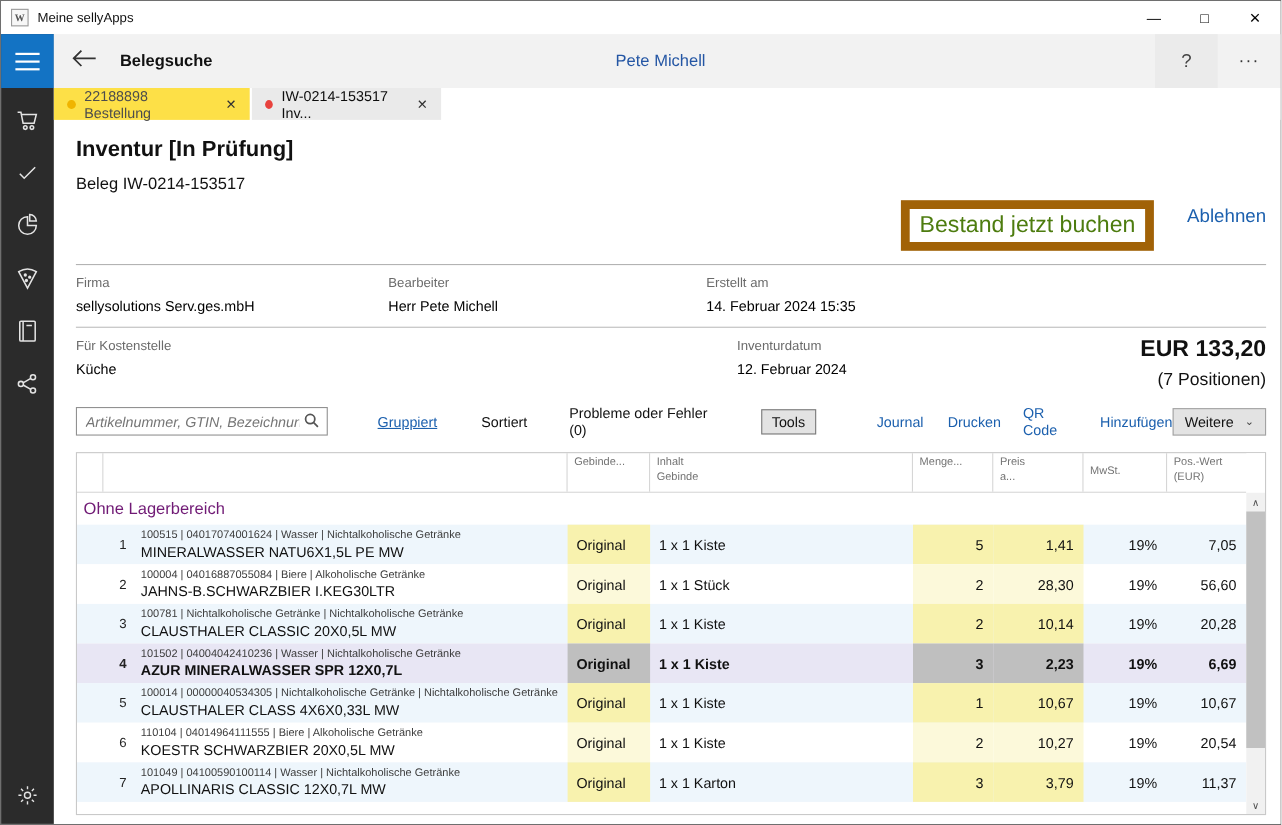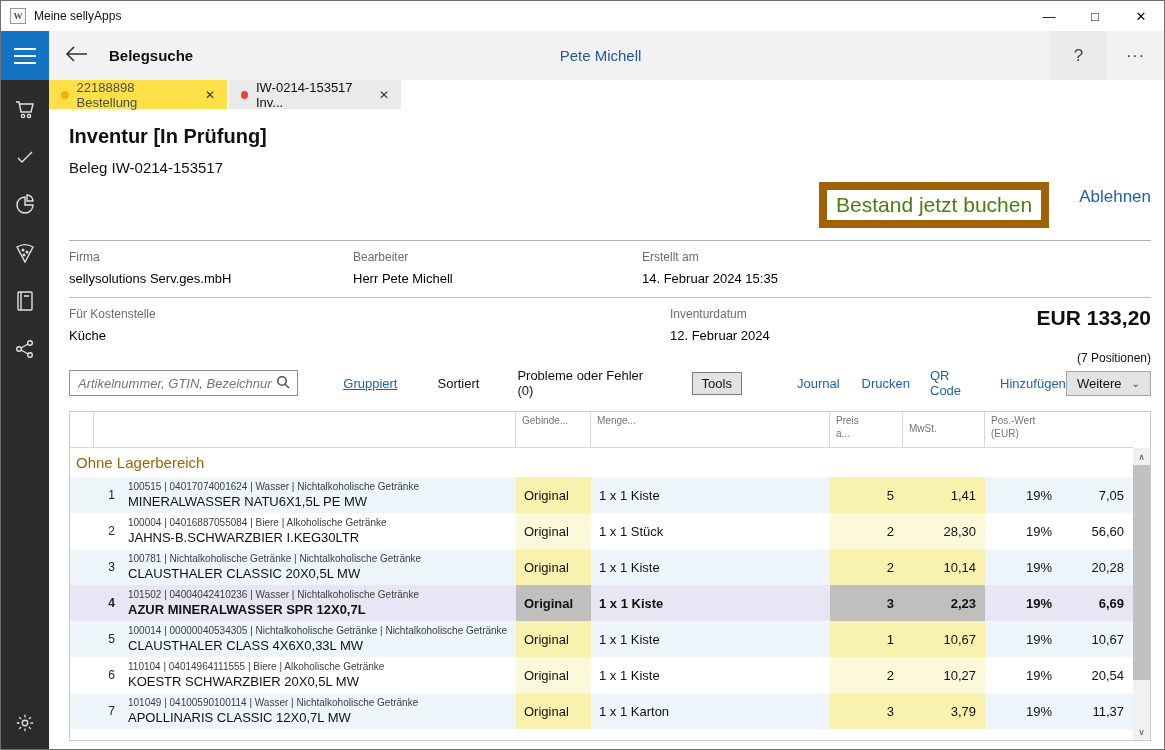--- a/index.html
+++ b/index.html
@@ -52,21 +52,21 @@
   .secondary-action { color:#1c60ae; font-size:17px; padding:5px 0; }
   .hr1 { border:none; border-top:1px solid #b3b3b3; margin-top:12px; }
   .hr2 { border:none; border-top:1px solid #bdbdbd; }
 
   .meta-grid { display:grid; grid-template-columns:284px 289px 1fr; }
   .meta-label { font-size:12px; color:#6b6b6b; padding-top:9px; }
   .meta-value { font-size:13px; color:#000; padding:7px 0 11px; }
   .meta-row2 { position:relative;gap:14px; }
   .total-box { position:absolute; top:8px; right:0; text-align:right; }
   .total-amount { font-size:21px; font-weight:bold; }
-  .total-pos { font-size:12px; margin-top:21px; }
+  .total-pos { font-size:16px; margin-top:7px; }
 
   
   .toolbar { margin-top:14px; display:flex; align-items:center; font-size:13px; }
   .search-box { width:248px; height:26px; border:1px solid #919191; display:flex; align-items:center; background:#fff; }
   .search-box input { flex:1; border:none; outline:none; font:italic 13px "Liberation Sans", sans-serif; color:#777; padding:0 4px 0 8px; min-width:0; background:transparent; }
   .search-box svg { flex:0 0 auto; margin-right:7px; stroke:#555; fill:none; stroke-width:1.6; }
   .tb-link { color:#1c60ae; }
   .tb-underline { text-decoration:underline; }
   .tb-text { color:#111; }
   .tools-btn { background:#e3e3e3; border:1px solid #7a7a7a; padding:3px 9px; font-size:13px; color:#111; }
@@ -77,21 +77,21 @@
   
   .table-outer { margin-top:13px; border:1px solid #c9c9c9; display:grid; grid-template-columns:1fr 17px; height:330px; }
   .tgrid { display:grid; grid-template-columns:24px 26px 396px 75px 239px 73px 82px 76px 1fr; }
   .thead { height:36px; font-size:10px; color:#737373; }
   .thead > div { padding:3px 6px; line-height:1.25; }
   .th-br { border-right:1px solid #d6d6d6; }
   .thead-row { border-bottom:1px solid #d6d6d6; }
   .th-top { display:flex; align-items:flex-start; }
   .th-mid { display:flex; align-items:center; }
   .tbody-wrap { overflow:hidden; }
-  .group-row { height:29px; display:flex; align-items:center; padding-left:6px; font-size:15px; color:#a16207; background:#fff; }
+  .group-row { height:29px; display:flex; align-items:center; padding-left:6px; font-size:15px; color:#701a75; background:#fff; }
   .trow { height:36px; font-size:13px; }
   .trow > div { display:flex; align-items:center; overflow:hidden; white-space:nowrap; }
   .trow.stripe { background:#eef6fc; }
   .trow.plain { background:#fff; }
   .trow.selected { background:#e8e6f4; font-weight:bold; }
   .c-num { justify-content:flex-end; padding-right:5px; font-size:12px; color:#222; }
   .c-article { flex-direction:column; align-items:flex-start !important; justify-content:center; padding-left:8px; }
   .a-meta { font-size:10px; color:#3c3c3c; font-weight:normal; }
   .trow.selected .a-meta { font-weight:normal; }
   .a-name { font-size:13px; margin-top:2px; }
@@ -279,20 +279,23 @@
           </span>
         </div>
 
         <div class="table-outer">
           <div>
             <div class="tgrid thead thead-row">
               <div class="th-br"></div>
               <div></div>
               <div class="th-br"></div>
               <div class="th-br th-top">Gebinde...</div>
+              <div class="th-br">
+                <span>Inhalt</span><br><span>Gebinde</span>
+              </div>
               <div class="th-br th-top">Menge...</div>
               <div class="th-br">
                 <span>Preis</span><br><span>a...</span>
               </div>
               <div class="th-br th-mid">MwSt.</div>
               <div>
                 <span>Pos.-Wert</span><br><span>(EUR)</span>
               </div>
             </div>
             <div class="tbody-wrap">

